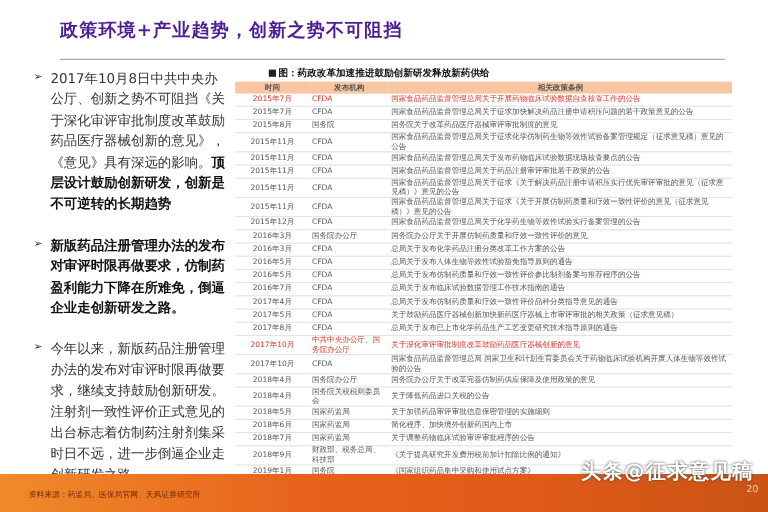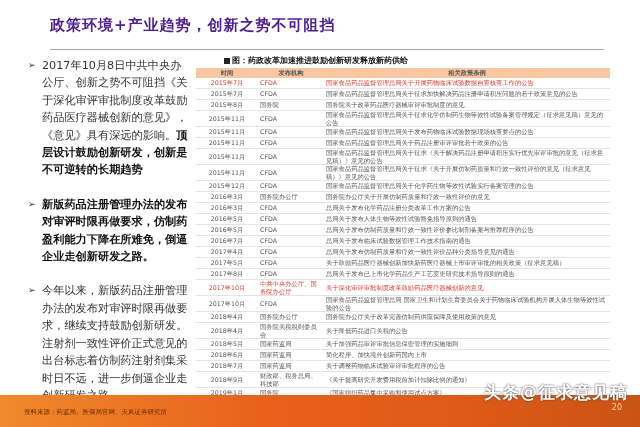--- a/index.html
+++ b/index.html
@@ -19,21 +19,21 @@
   th { background:#f8c6a0; color:#555; font-weight:bold; height:10px; padding:0; font-size:6.3px; }
   td { padding:0 2px; border-bottom:1px solid #e4e4e4; height:10px; line-height:7.5px; vertical-align:middle; }
   td.date { text-align:center; width:56px; }
   td.org { width:56px; }
   tr.hl td { color:#d7372a; }
   col.c1 { width:62px; } col.c2 { width:66px; } col.c3 { width:286px; }
 
   .footer { position:absolute; left:0; top:395px; width:640px; height:32px; background:linear-gradient(90deg,#f08a2a 0%, #e8621c 40%, #e05a18 70%, #c95414 100%); }
   .footer .src { position:absolute; left:24px; top:13px; font-size:6.5px; color:#6b2a06; }
   .wm { position:absolute; right:12px; top:-14px; font-size:17px; color:#fff; font-weight:bold; text-shadow:0 0 2px #333; letter-spacing:1px; }
-  .page { position:absolute; right:18px; top:8px; font-size:8px; color:#f3d0b0; }
+  .page { position:absolute; right:8px; top:8px; font-size:8px; color:#f3d0b0; }
 </style>
 </head>
 <body>
 
 <div class="title">政策环境+产业趋势，创新之势不可阻挡</div>
 <div class="title-rule"></div>
 
 <div class="left">
   <div class="bullet">
     <span class="arrow">➢</span>

